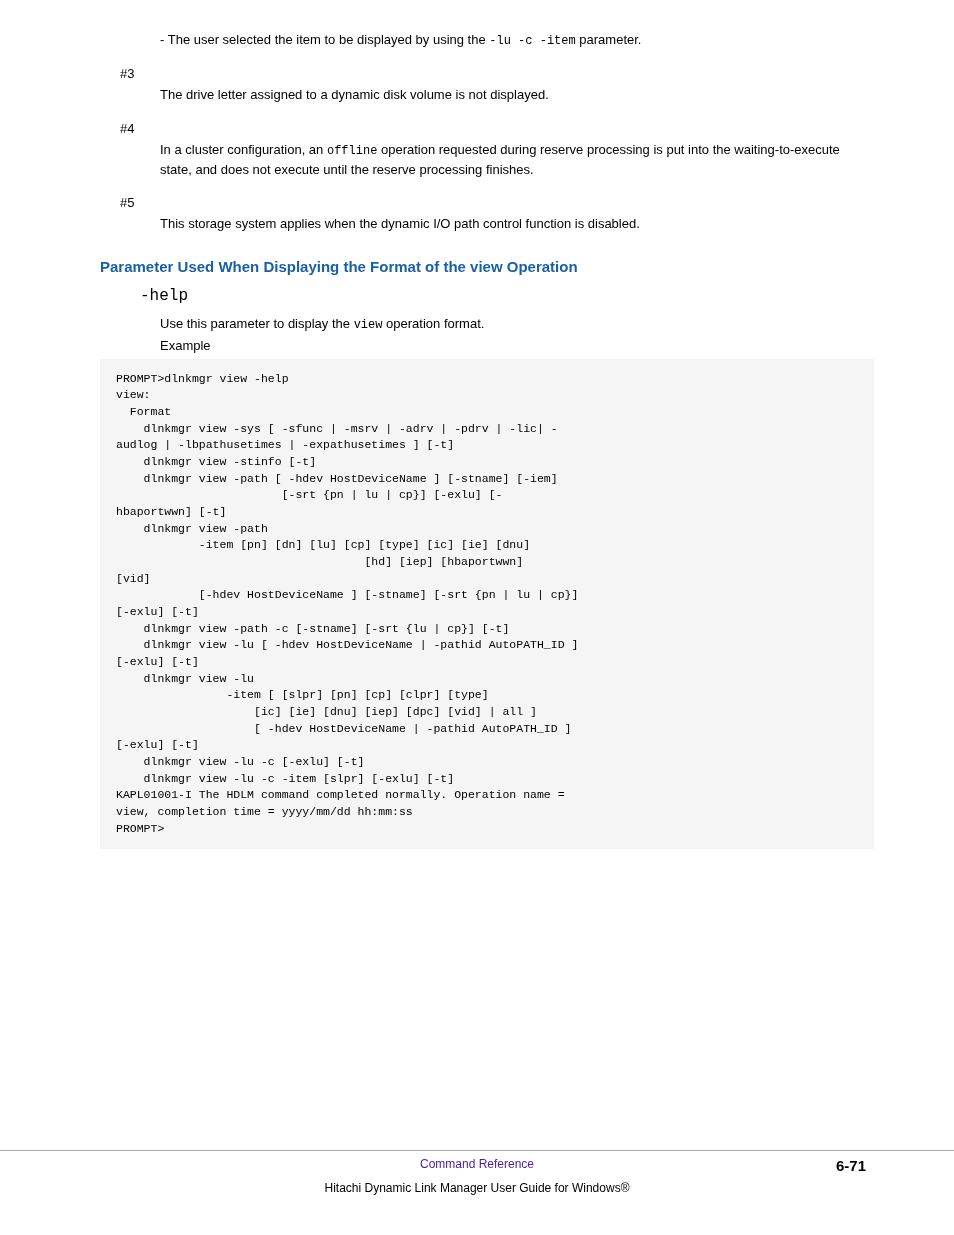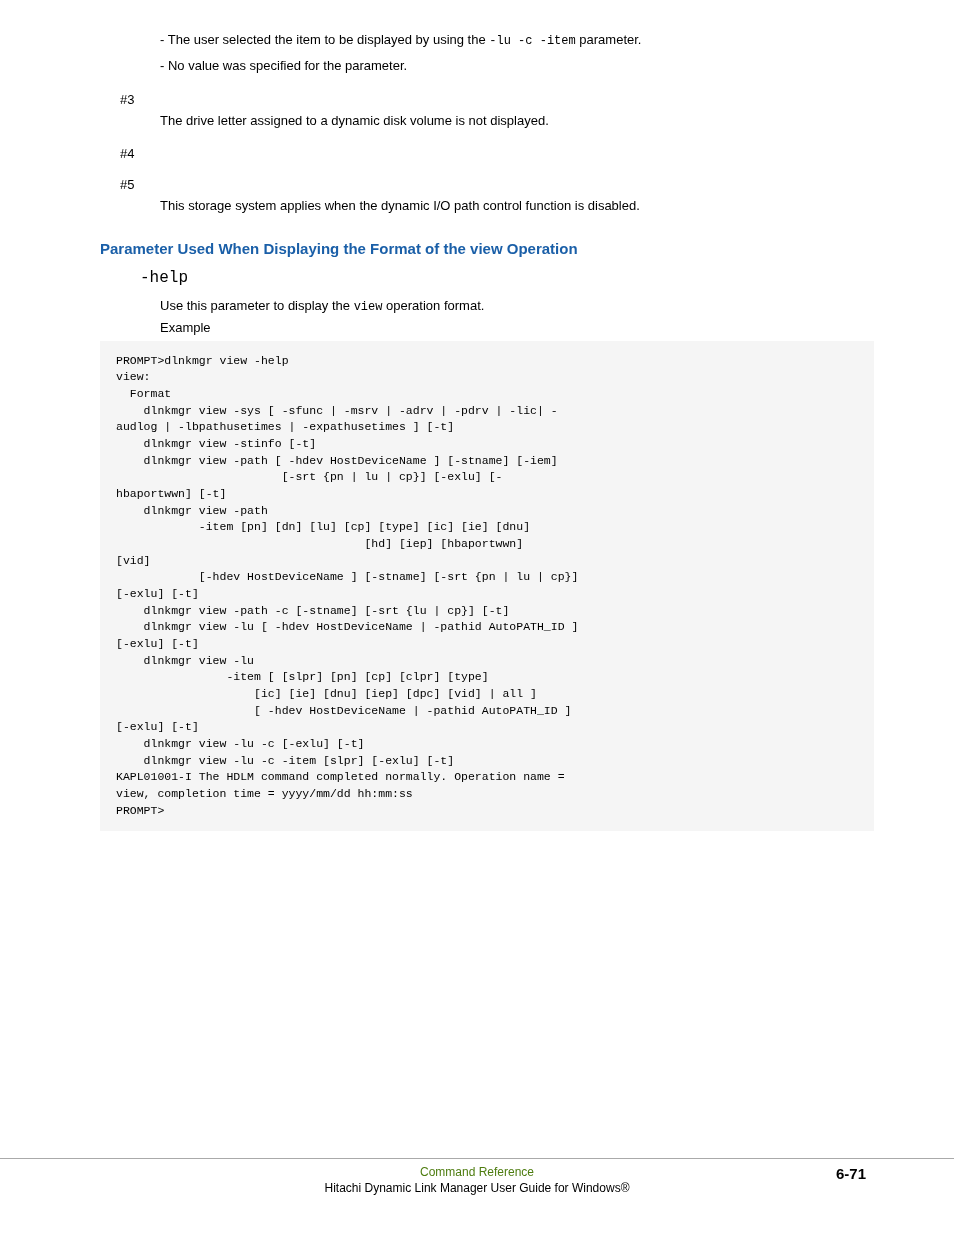--- a/index.html
+++ b/index.html
@@ -93,22 +93,22 @@
       position: absolute;
       bottom: 40px;
       left: 0;
       right: 0;
       border-top: 1px solid #aaa;
       padding-top: 6px;
       text-align: center;
     }
     .footer-top {
       font-size: 12px;
-      color: #4d7c0f;
-      margin-bottom: 2px;
+      color: #4c1d95;
+      margin-bottom: 10px;
       text-align: center;
     }
     .footer-page {
       position: absolute;
       right: 88px;
       top: 6px;
       font-size: 15px;
       font-weight: bold;
       color: #000;
     }
@@ -119,31 +119,31 @@
   </style>
 </head>
 <body>
 
 <div class="page">
   <div class="content-area">
 
     <div class="bullet-item">
       <span>- The user selected the item to be displayed by using the </span><span class="code-inline">-lu -c -item</span><span> parameter.</span>
     </div>
-    <div class="bullet-item">
-      <span>- No value was specified for the parameter.</span>
-    </div>
 
     <div class="numbered-section">
       <div class="numbered-label">#3</div>
       <div class="section-text" style="padding-left:20px;">The drive letter assigned to a dynamic disk volume is not displayed.</div>
     </div>
 
     <div class="numbered-section">
       <div class="numbered-label">#4</div>
+      <div class="section-text" style="padding-left:20px;">
+        <span>In a cluster configuration, an </span><span class="code-inline">offline</span><span> operation requested during reserve processing is put into the waiting-to-execute state, and does not execute until the reserve processing finishes.</span>
+      </div>
     </div>
 
     <div class="numbered-section">
       <div class="numbered-label">#5</div>
       <div class="section-text" style="padding-left:20px;">This storage system applies when the dynamic I/O path control function is disabled.</div>
     </div>
 
     <div class="section-heading">Parameter Used When Displaying the Format of the view Operation</div>
 
     <div class="param-section">

